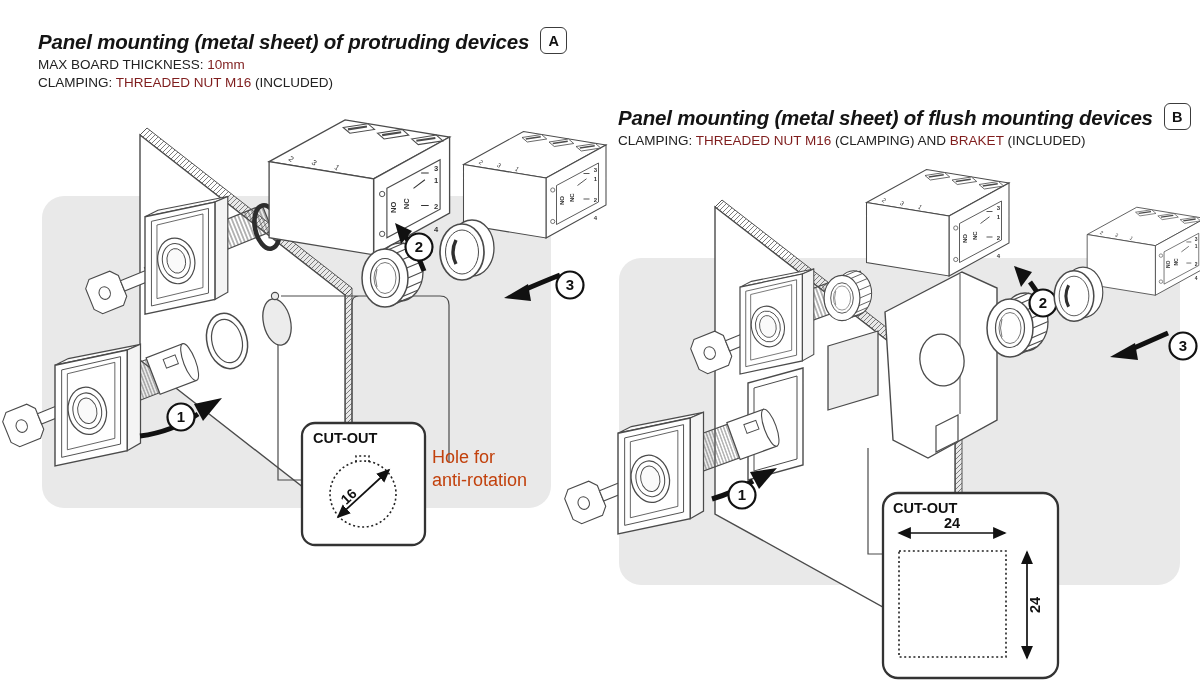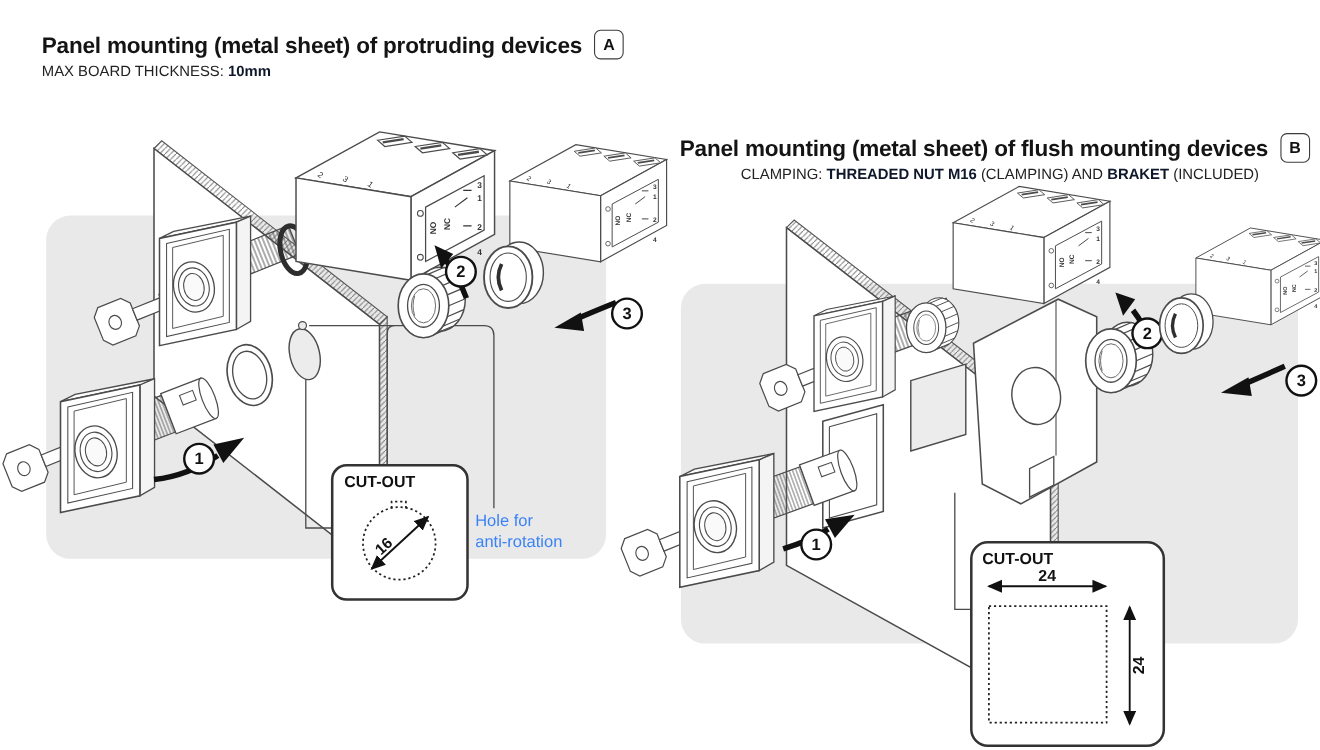--- a/index.html
+++ b/index.html
@@ -4,29 +4,29 @@
 <style>
   html,body{margin:0;padding:0;background:#ffffff;}
   .stage{position:relative;width:1200px;height:682px;background:#ffffff;overflow:hidden;
          font-family:"Liberation Sans",sans-serif;color:#111;}
   .gray-bg{position:absolute;background:#e9e9e9;border-radius:22px;}
   #bgA{left:42px;top:196px;width:509px;height:312px;}
   #bgB{left:619px;top:258px;width:561px;height:327px;}
   svg.draw{position:absolute;left:0;top:0;}
   .hdr{position:absolute;}
   #hdrA{left:38px;top:28px;width:600px;}
-  #hdrB{left:618px;top:122px;width:582px;text-align:center;}
+  #hdrB{left:618px;top:104px;width:582px;}
   .title-row{display:flex;align-items:center;gap:11px;}
-  .title{font-size:20.5px;font-weight:bold;letter-spacing:-0.2px;color:#141414;white-space:nowrap;}
+  .title{font-size:20.5px;font-weight:bold;letter-spacing:-0.2px;color:#141414;white-space:nowrap;font-style:italic;}
   .badge{flex:0 0 auto;width:25px;height:25px;border:1.7px solid #3c3c3c;border-radius:6px;
          display:flex;align-items:center;justify-content:center;font-size:14.5px;font-weight:bold;
          background:#fff;transform:translateY(-1px);}
   .spec{font-size:13.5px;color:#222;margin-top:1px;line-height:1.27;}
-  .spec b{font-weight:bold;color:#0f172a;}
-  .note{position:absolute;left:432px;top:464px;font-size:15px;color:#3b82f6;line-height:1.28;}
+  .spec b{font-weight:normal;color:#7f1d1d;}
+  .note{position:absolute;left:432px;top:446px;font-size:18px;color:#c2410c;line-height:1.28;}
   text{font-family:"Liberation Sans",sans-serif;}
 </style>
 </head>
 <body>
 
 <div class="stage">
 
   <div class="gray-bg" id="bgA"></div>
   <div class="gray-bg" id="bgB"></div>
 
@@ -292,20 +292,24 @@
   </svg>
 
   <div class="hdr" id="hdrA">
     <div class="title-row">
       <div class="title">Panel mounting (metal sheet) of protruding devices</div>
       <div class="badge">A</div>
     </div>
     <div class="spec">
       <span>MAX BOARD THICKNESS:</span> <b>10mm</b>
     </div>
+    <div class="spec">
+      <span>CLAMPING:</span> <b>THREADED NUT M16</b>
+      <span>(INCLUDED)</span>
+    </div>
   </div>
 
   <div class="hdr" id="hdrB">
     <div class="title-row">
       <div class="title">Panel mounting (metal sheet) of flush mounting devices</div>
       <div class="badge">B</div>
     </div>
     <div class="spec">
       <span>CLAMPING:</span> <b>THREADED NUT M16</b>
       <span>(CLAMPING) AND</span> <b>BRAKET</b>

